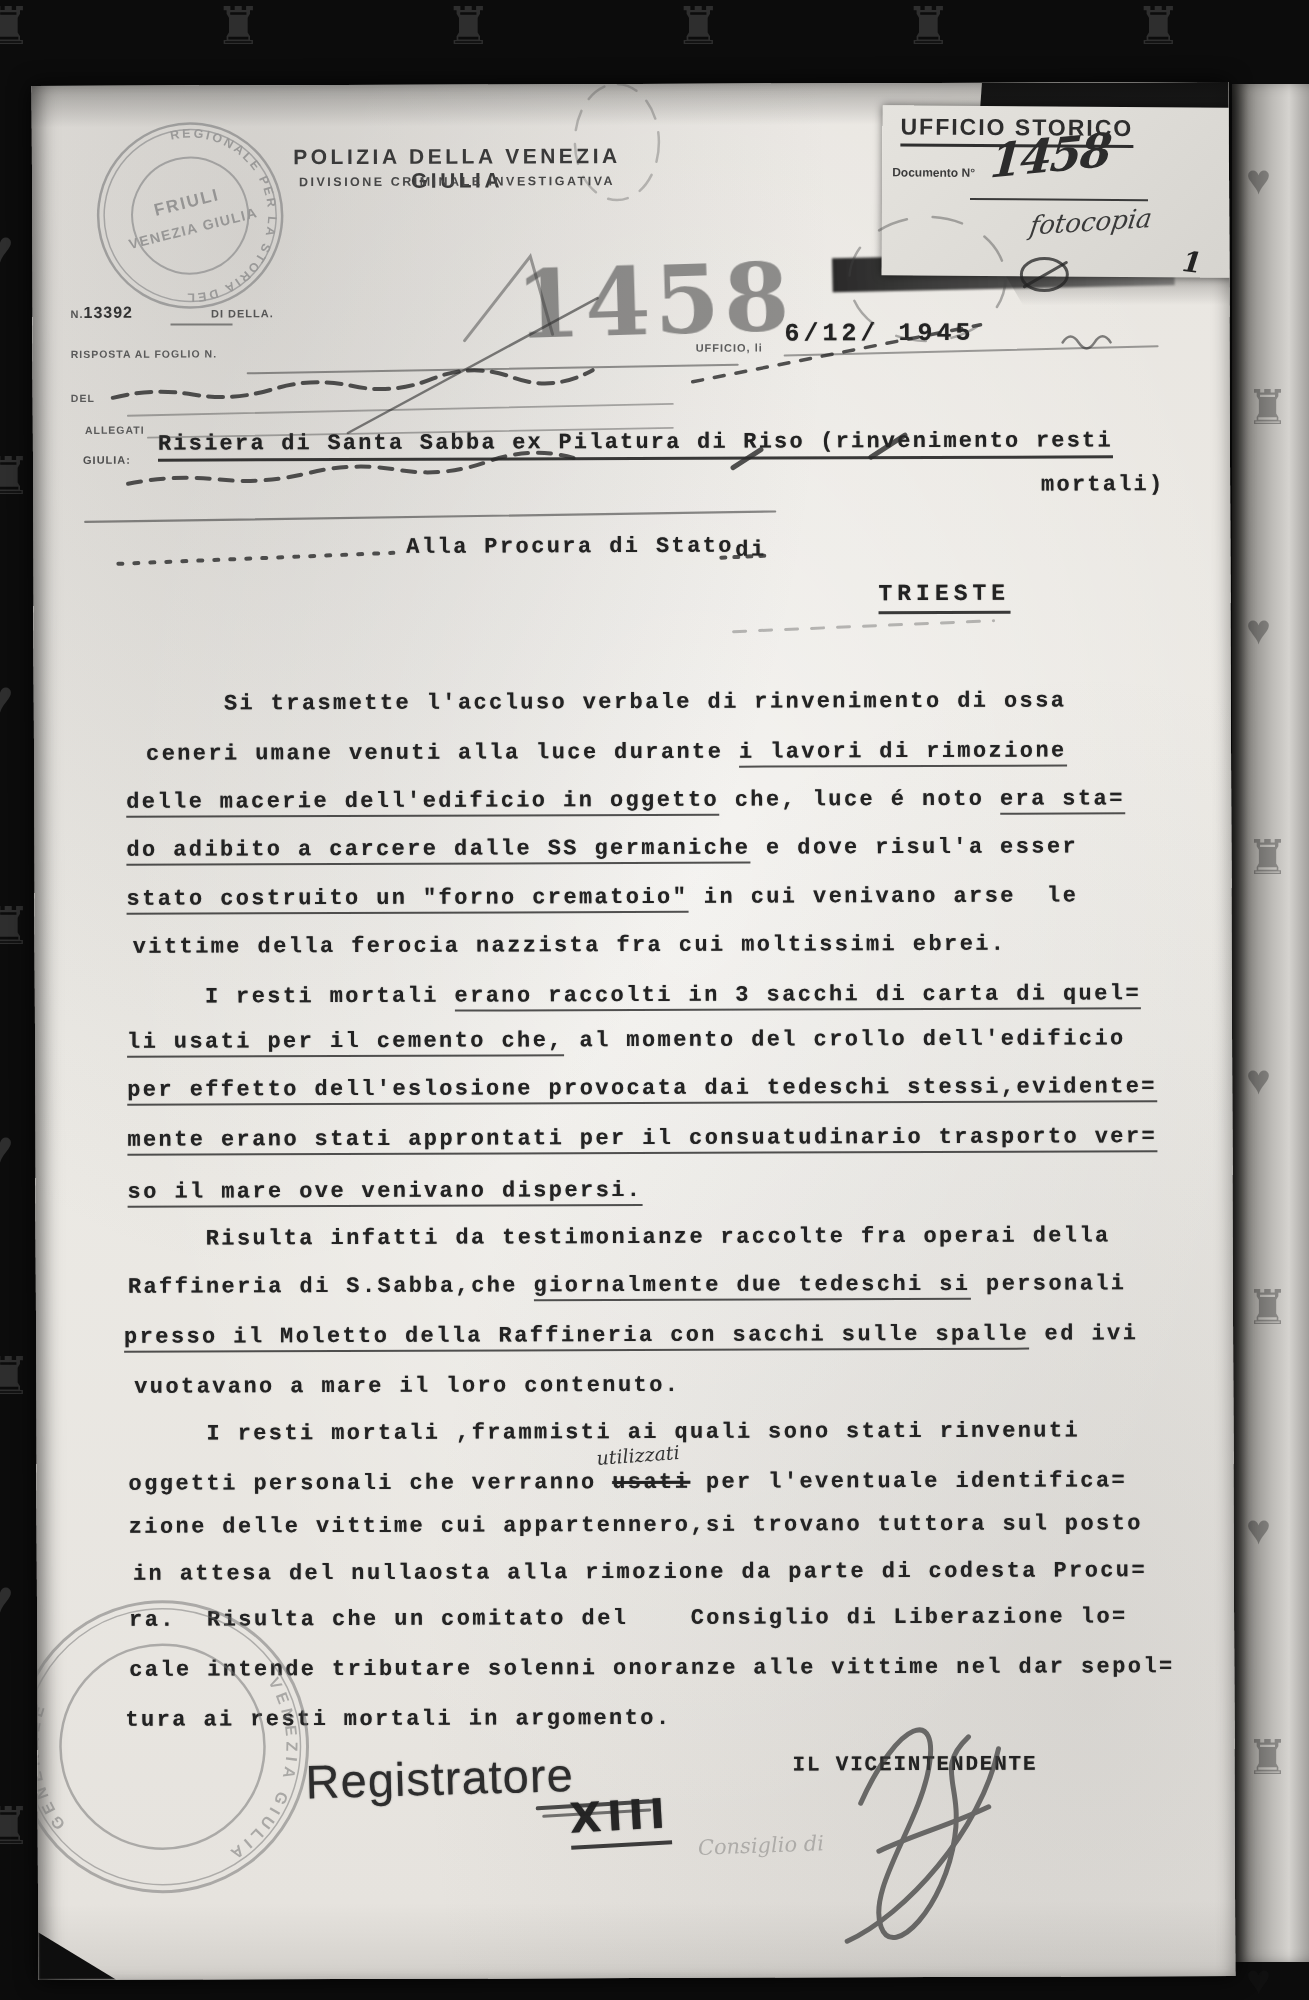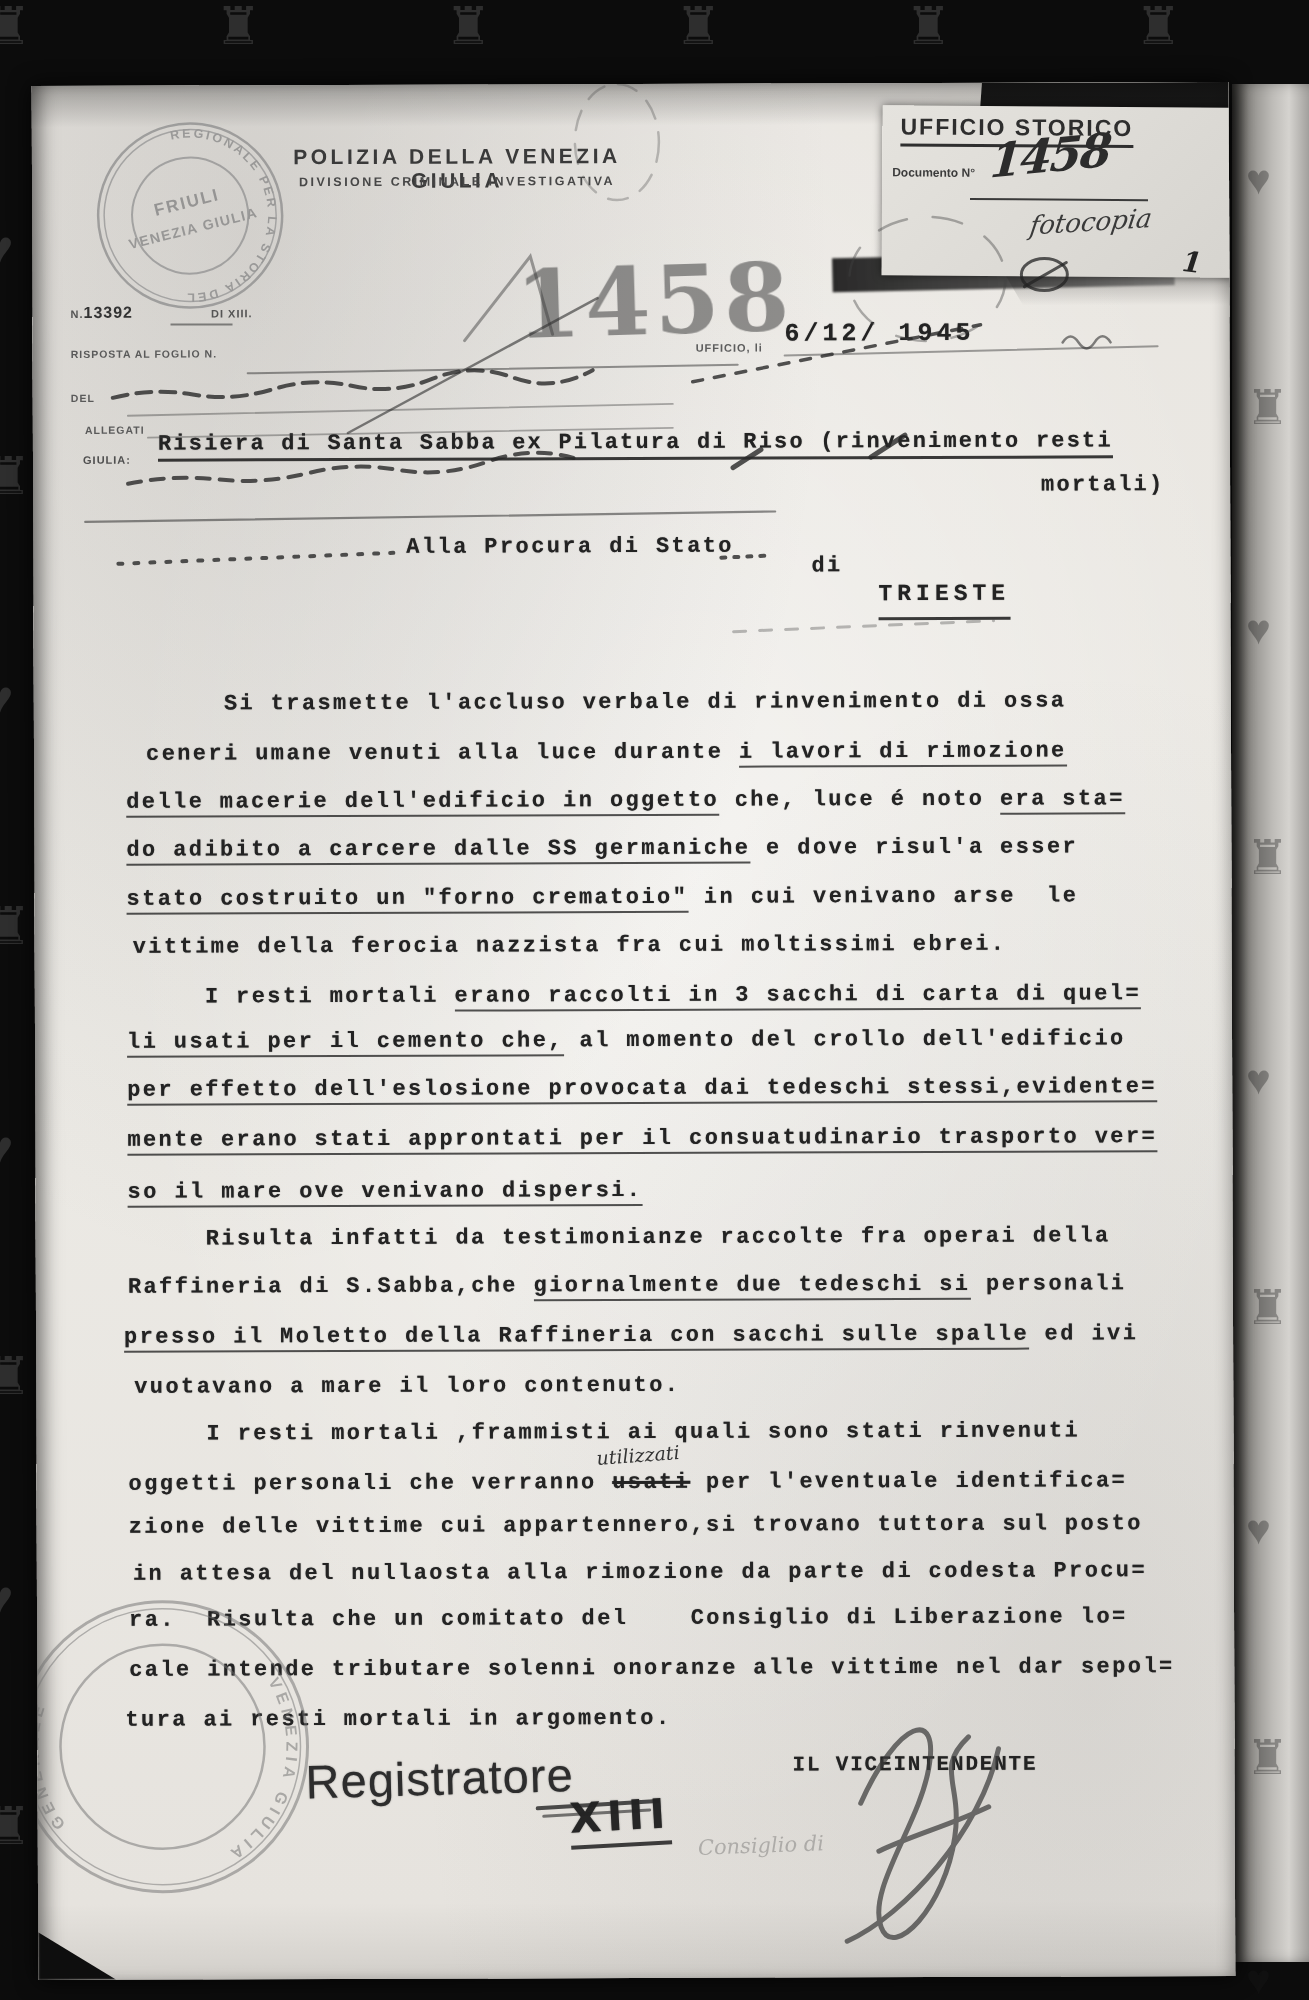--- a/index.html
+++ b/index.html
@@ -147,36 +147,36 @@
     </div>
 
     <div class="abs" style="left:800px;top:172px;width:342px;height:34px;z-index:4;transform:rotate(-1deg);filter:blur(1.2px);background:linear-gradient(90deg,rgba(15,15,15,.88),rgba(40,40,40,.8) 55%,rgba(70,70,70,.55));">
       <span class="abs" style="right:8px;top:6px;font-size:15px;font-weight:bold;color:rgba(210,210,210,.3);">N°</span>
     </div>
     <div class="abs script" style="left:1150px;top:164px;z-index:5;font-size:28px;font-weight:bold;transform:rotate(7deg);color:#242424;">1</div>
 
     <div class="abs" style="left:483px;top:162px;font-family:'DejaVu Serif',serif;font-size:94px;font-weight:bold;color:rgba(72,72,72,.58);letter-spacing:4px;transform:rotate(-1.5deg);filter:blur(.4px);">1458</div>
 
     <div class="abs" style="left:38px;top:218px;">
-      <span class="sp" style="font-size:11px;color:#555;">N.</span><span class="sp" style="font-size:16px;color:#333;letter-spacing:1px;">13392</span><span class="abs" style="left:100px;top:20px;width:62px;border-top:2px solid rgba(50,50,50,.55);"></span><span class="sp" style="font-size:11px;color:#555;margin-left:78px;">DI XIII.</span>
+      <span class="sp" style="font-size:11px;color:#555;">N.</span><span class="sp" style="font-size:16px;color:#333;letter-spacing:1px;">13392</span><span class="abs" style="left:100px;top:20px;width:62px;border-top:2px solid rgba(50,50,50,.55);"></span><span class="sp" style="font-size:11px;color:#555;margin-left:78px;">DI DELLA.</span>
     </div>
     <div class="abs sp" style="left:38px;top:262px;font-size:10.5px;color:#5a5a5a;">RISPOSTA AL FOGLIO N.</div>
     <div class="abs sp" style="left:38px;top:306px;font-size:10.5px;color:#5a5a5a;">DEL</div>
     <div class="abs sp" style="left:52px;top:338px;font-size:10.5px;color:#5a5a5a;">ALLEGATI</div>
     <div class="abs sp" style="left:50px;top:368px;font-size:11px;color:#4f4f4f;">GIULIA:</div>
 
     <div class="abs sp" style="left:663px;top:258px;font-size:11px;color:#5d5d5d;">UFFICIO, li</div>
     <div class="abs mono" style="left:752px;top:236px;font-size:25px;letter-spacing:4px;">6/12/ 1945</div>
 
     <div class="abs mono ln" style="left:125px;top:348px;letter-spacing:2.2px;"><span class="u2">Risiera di Santa Sabba ex Pilatura di Riso (rinvenimento resti</span></div>
     <div class="abs mono ln" style="left:1008px;top:392px;letter-spacing:2.2px;">mortali)</div>
 
     <div class="abs mono ln" style="left:373px;top:452px;">Alla Procura di Stato</div>
-    <div class="abs mono ln" style="left:778px;top:456px;margin-top:16px;">di</div>
-    <div class="abs mono" style="left:845px;top:498px;font-size:23px;letter-spacing:5px;border-bottom:3.5px solid rgba(25,25,25,.85);padding-bottom:10px;">TRIESTE</div>
+    <div class="abs mono ln" style="left:702px;top:456px;">di</div>
+    <div class="abs mono" style="left:845px;top:498px;font-size:23px;letter-spacing:5px;border-bottom:3.5px solid rgba(25,25,25,.85);padding-bottom:4px;">TRIESTE</div>
 
     <div class="abs mono ln" style="left:190px;top:608px;"><span>Si trasmette l'accluso verbale di rinvenimento di ossa</span></div>
     <div class="abs mono ln" style="left:112px;top:658px;"><span>ceneri umane venuti alla luce durante </span><span class="u">i lavori di rimozione</span></div>
     <div class="abs mono ln" style="left:92px;top:706px;"><span class="u">delle macerie dell'edificio in oggetto</span><span> che, luce é noto </span><span class="u">era sta=</span></div>
     <div class="abs mono ln" style="left:92px;top:754px;"><span class="u">do adibito a carcere dalle SS germaniche</span><span> e dove risul'a esser</span></div>
     <div class="abs mono ln" style="left:92px;top:803px;"><span class="u">stato costruito un "forno crematoio"</span><span> in cui venivano arse  le</span></div>
     <div class="abs mono ln" style="left:98px;top:851px;"><span>vittime della ferocia nazzista fra cui moltissimi ebrei.</span></div>
     <div class="abs mono ln" style="left:170px;top:901px;"><span>I resti mortali </span><span class="u">erano raccolti in 3 sacchi di carta di quel=</span></div>
     <div class="abs mono ln" style="left:92px;top:946px;"><span class="u">li usati per il cemento che,</span><span> al momento del crollo dell'edificio</span></div>
     <div class="abs mono ln" style="left:92px;top:994px;"><span class="u">per effetto dell'eslosione provocata dai tedeschi stessi,evidente=</span></div>

